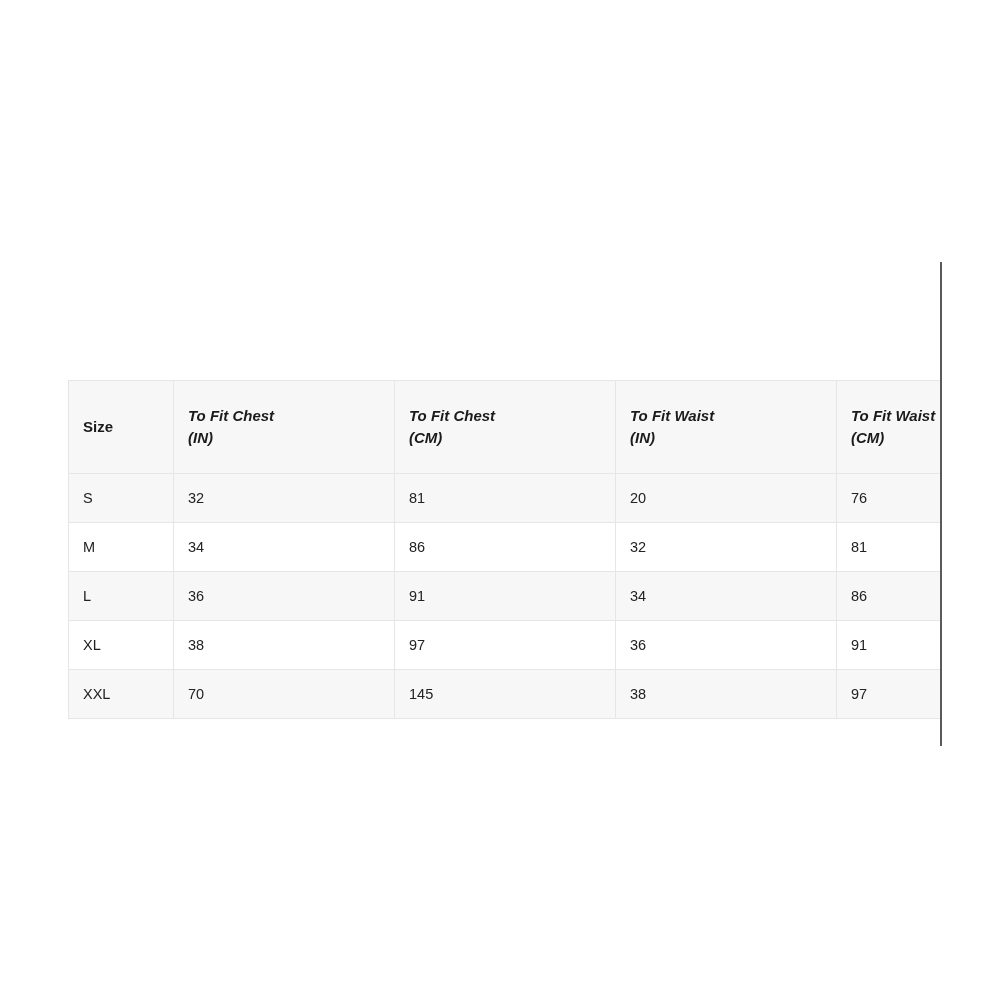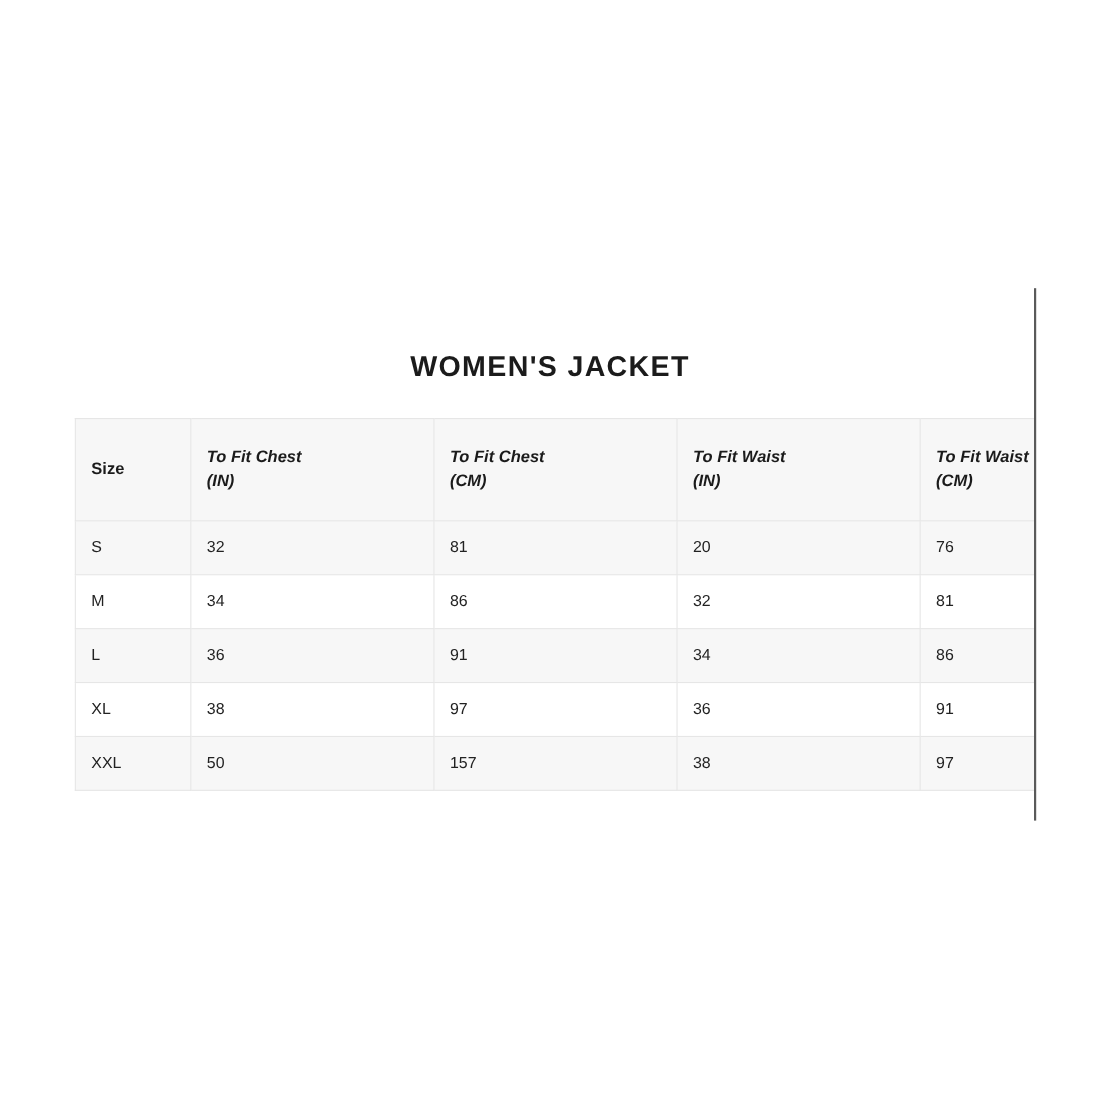--- a/index.html
+++ b/index.html
@@ -94,21 +94,20 @@
     height: 484px;
     background: #ffffff;
     border-left: 2px solid #5a5a5a;
   }
 </style>
 </head>
 <body>
 
 <div class="page">
 
-  <div class="chart-title">WOMEN'S JACKET</div>
 
   <div class="size-table-wrap">
     <table class="size-table">
       <thead>
         <tr>
           <th class="col-size">
             <span>Size</span>
           </th>
           <th class="col-data">
             <span>To Fit Chest</span>
@@ -152,22 +151,22 @@
         </tr>
         <tr>
           <td>XL</td>
           <td>38</td>
           <td>97</td>
           <td>36</td>
           <td>91</td>
         </tr>
         <tr>
           <td>XXL</td>
-          <td>50</td>
-          <td>157</td>
+          <td>70</td>
+          <td>145</td>
           <td>38</td>
           <td>97</td>
         </tr>
       </tbody>
     </table>
   </div>
 
   <div class="right-sliver"></div>
 
 </div>

